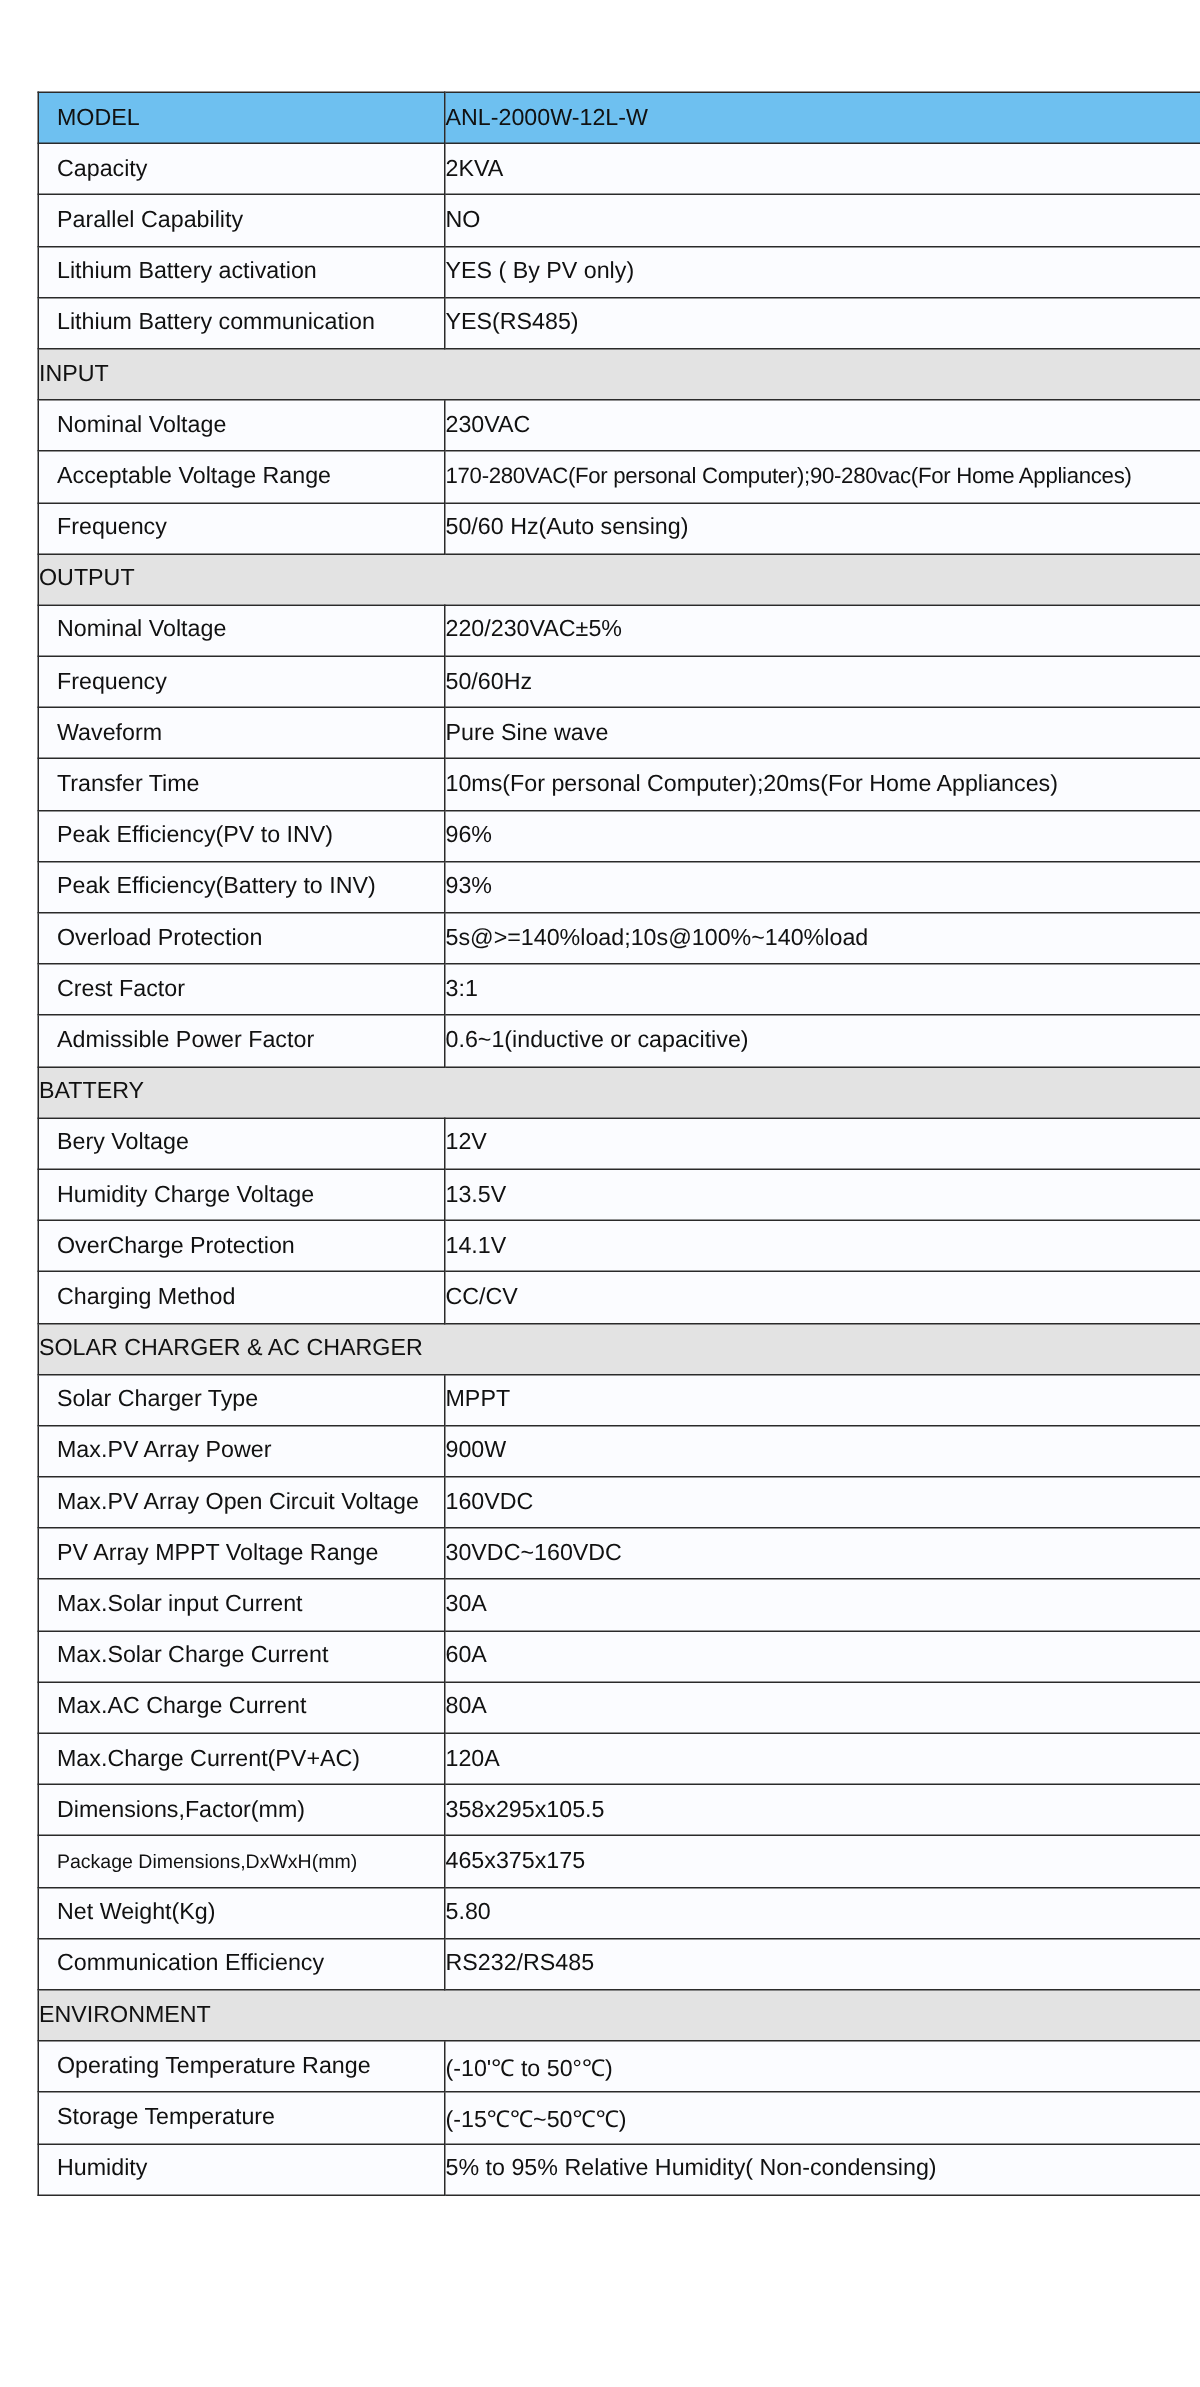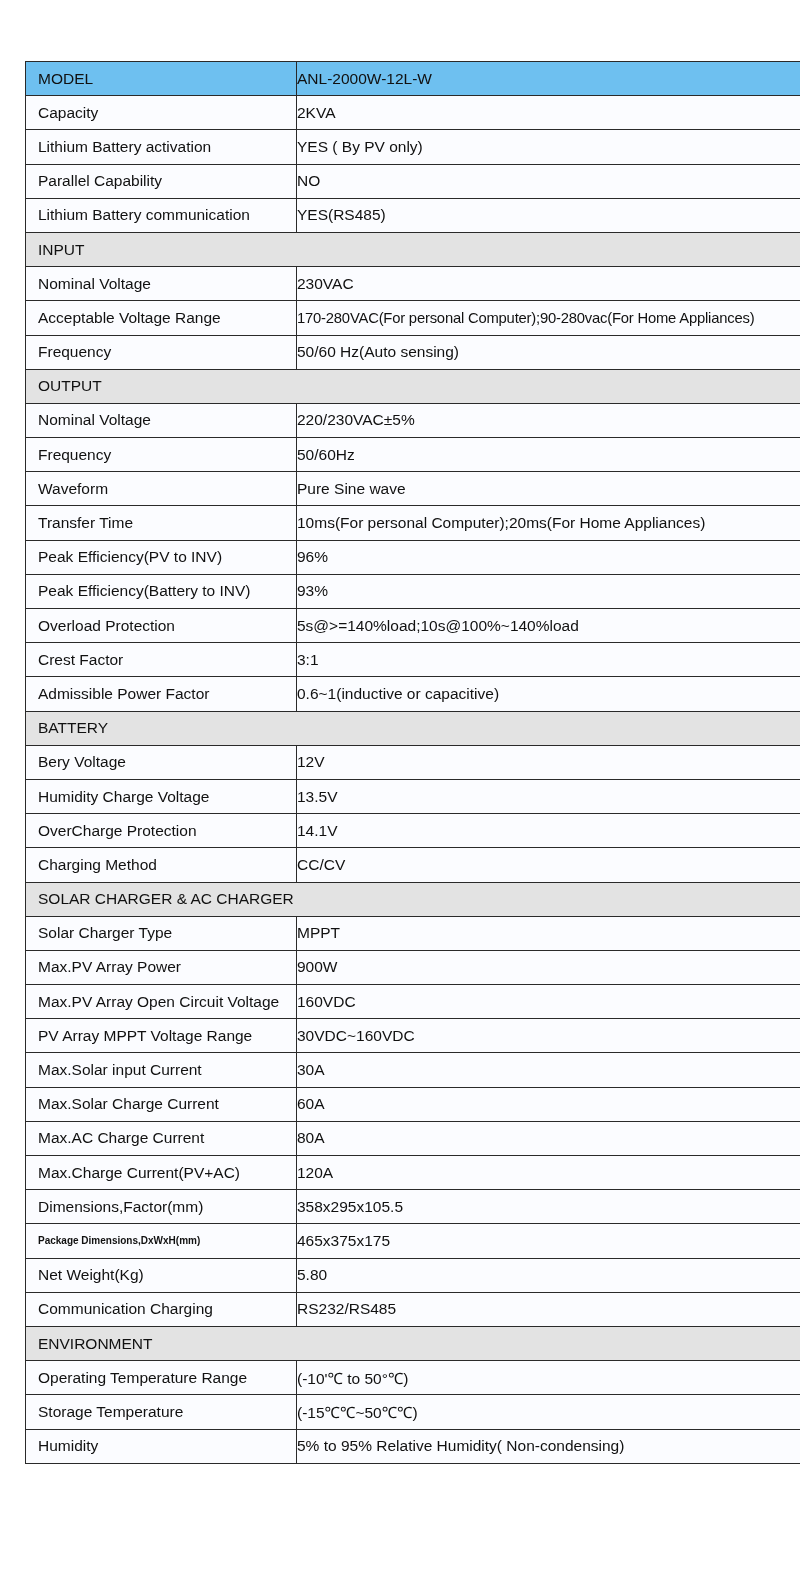--- a/index.html
+++ b/index.html
@@ -12,47 +12,47 @@
       margin-left: 20px;
     }
     #spec-table td {
       border: 1.2px solid #2a2a2a;
       height: 33.2px; padding: 0; vertical-align: middle;
       background: #fbfcff; white-space: nowrap; overflow: visible;
     }
     #spec-table td.label { width: 258px; padding-left: 12px; }
     #spec-table td.value { }
     #spec-table tr.header-row td { background: #6ec0f0; }
-    #spec-table tr.section-row td { background: #e3e3e3; padding-left: 12px; }
-    .small { font-size: 10px; font-weight: bold; }
+    #spec-table tr.section-row td { background: #e3e3e3; }
+    .small { font-size: 13px; }
     .tight { font-size: 14.8px; letter-spacing: -0.2px; }
   </style>
 </head>
 <body>
 
 <table id="spec-table">
   <tbody>
     <tr class="header-row">
       <td class="label">MODEL</td>
       <td class="value">ANL-2000W-12L-W</td>
     </tr>
 
     <tr>
       <td class="label">Capacity</td>
       <td class="value">2KVA</td>
     </tr>
     <tr>
+      <td class="label">Parallel Capability</td>
+      <td class="value">NO</td>
+    </tr>
+    <tr>
       <td class="label">Lithium Battery activation</td>
       <td class="value">YES ( By PV only)</td>
     </tr>
     <tr>
-      <td class="label">Parallel Capability</td>
-      <td class="value">NO</td>
-    </tr>
-    <tr>
       <td class="label">Lithium Battery communication</td>
       <td class="value">YES(RS485)</td>
     </tr>
 
     <tr class="section-row">
       <td colspan="2">INPUT</td>
     </tr>
     <tr>
       <td class="label">Nominal Voltage</td>
       <td class="value">230VAC</td>
@@ -168,21 +168,21 @@
     </tr>
     <tr>
       <td class="label small">Package Dimensions,DxWxH(mm)</td>
       <td class="value">465x375x175</td>
     </tr>
     <tr>
       <td class="label">Net Weight(Kg)</td>
       <td class="value">5.80</td>
     </tr>
     <tr>
-      <td class="label">Communication Charging</td>
+      <td class="label">Communication Efficiency</td>
       <td class="value">RS232/RS485</td>
     </tr>
 
     <tr class="section-row">
       <td colspan="2">ENVIRONMENT</td>
     </tr>
     <tr>
       <td class="label">Operating Temperature Range</td>
       <td class="value">(-10'℃ to 50°℃)</td>
     </tr>

